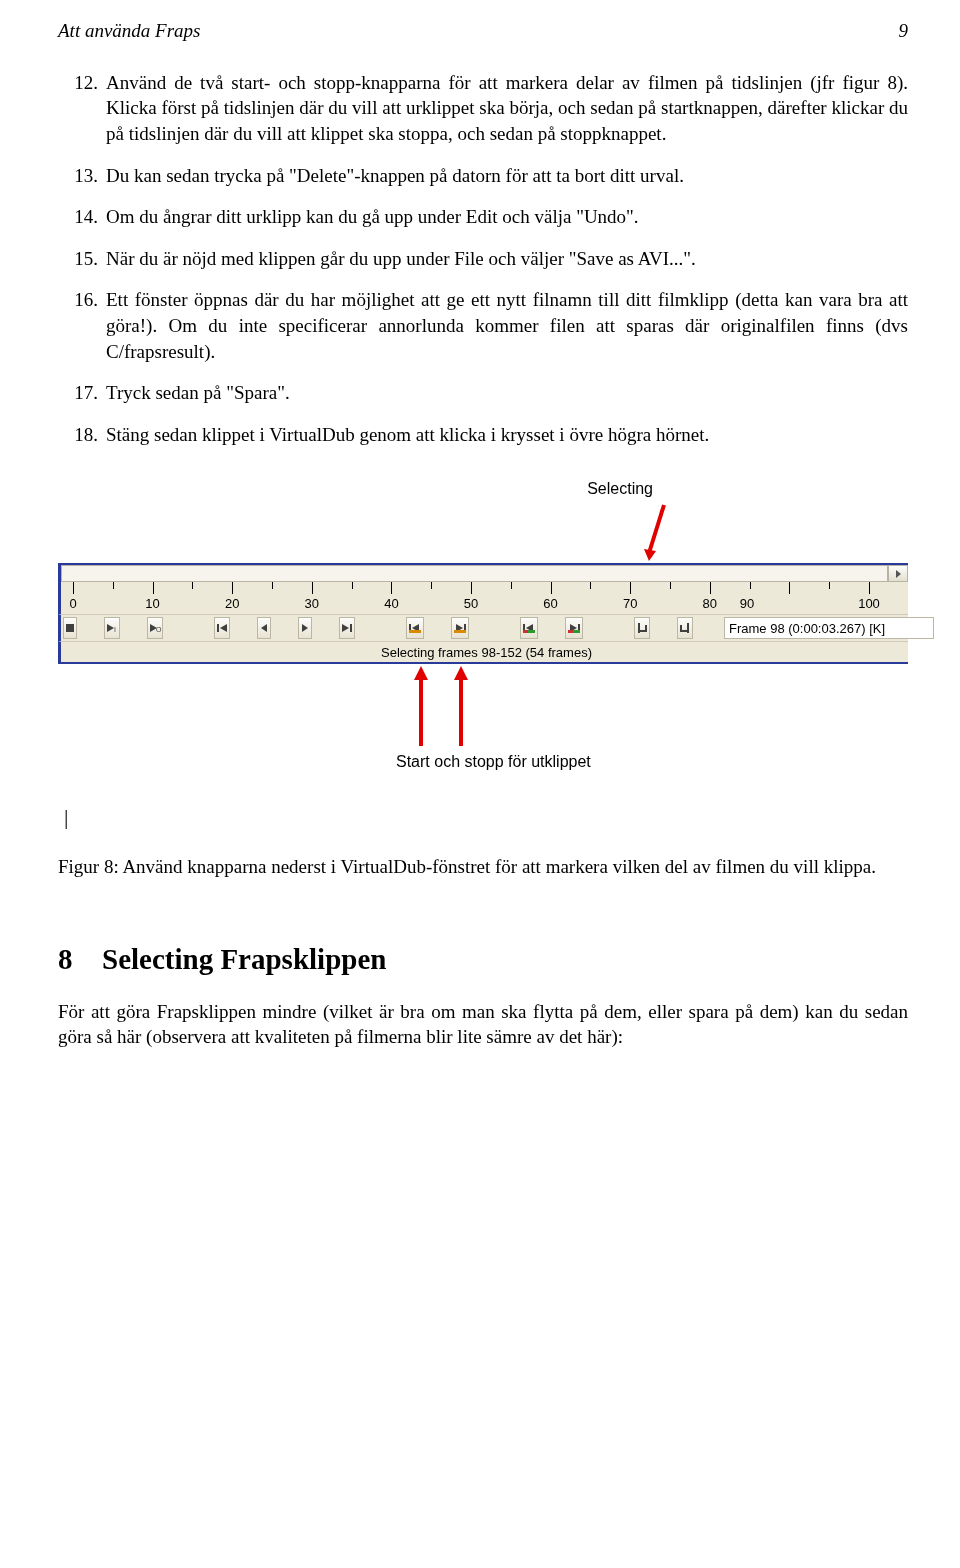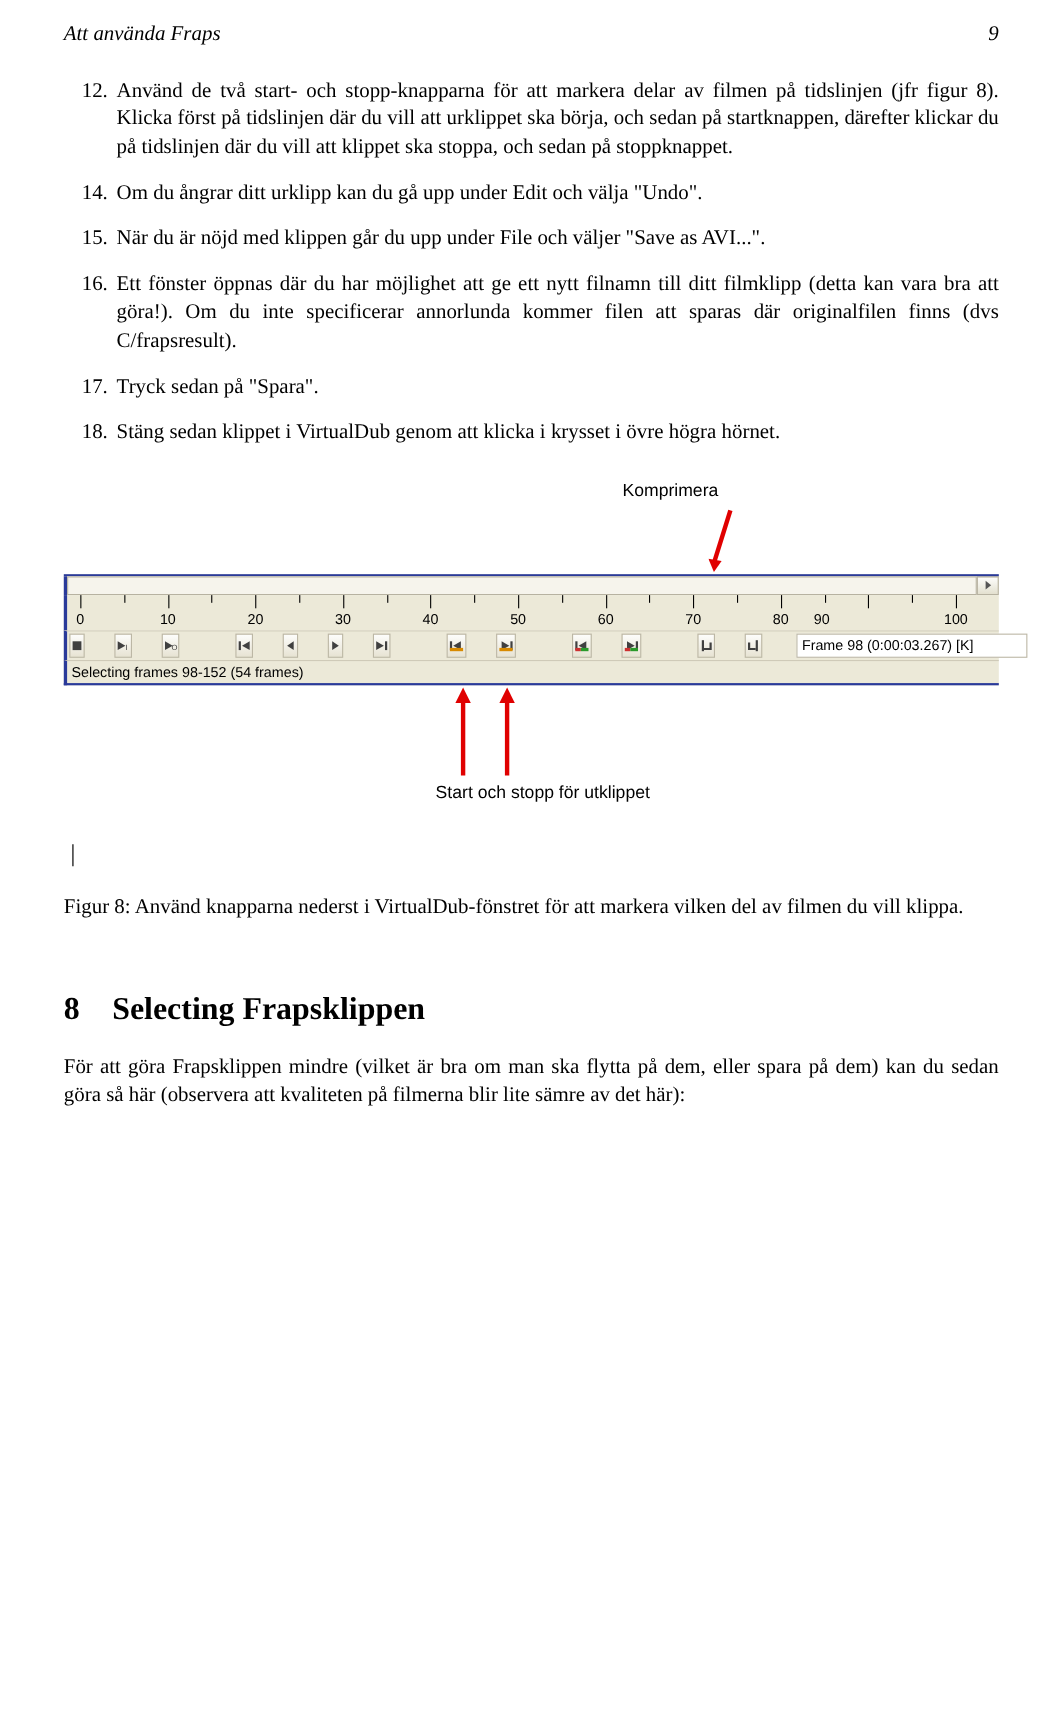--- a/index.html
+++ b/index.html
@@ -145,20 +145,21 @@
     display:flex;
     align-items:center;
     height: 20px;
     background: #ece9d8;
     border-left: 3px solid #2a3a9a;
     border-top: 1px solid #cfcab8;
     border-bottom: 2px solid #2a3a9a;
     font-family: Arial, Helvetica, sans-serif;
     font-size: 13px;
     padding-left: 4px;
+    justify-content: center;
   }
 
   .arrow-bottom-wrap {
     position: relative;
     height: 92px;
   }
   .arrow-bottom-wrap svg { position:absolute; }
   .annot-bottom {
     position: absolute;
     font-family: Arial, Helvetica, sans-serif;
@@ -201,20 +202,24 @@
   <span>Att använda Fraps</span>
   <span>9</span>
 </div>
 
 <div class="ol-wrap">
   <div class="ol-item">
     <div class="ol-num">12.</div>
     <div class="ol-body">Använd de två start- och stopp-knapparna för att markera delar av filmen på tidslinjen (jfr figur 8). Klicka först på tidslinjen där du vill att urklippet ska börja, och sedan på startknappen, därefter klickar du på tidslinjen där du vill att klippet ska stoppa, och sedan på stoppknappet.</div>
   </div>
   <div class="ol-item">
+    <div class="ol-num">13.</div>
+    <div class="ol-body">Du kan sedan trycka på "Delete"-knappen på datorn för att ta bort ditt urval.</div>
+  </div>
+  <div class="ol-item">
     <div class="ol-num">14.</div>
     <div class="ol-body">Om du ångrar ditt urklipp kan du gå upp under Edit och välja "Undo".</div>
   </div>
   <div class="ol-item">
     <div class="ol-num">15.</div>
     <div class="ol-body">När du är nöjd med klippen går du upp under File och väljer "Save as AVI...".</div>
   </div>
   <div class="ol-item">
     <div class="ol-num">16.</div>
     <div class="ol-body">Ett fönster öppnas där du har möjlighet att ge ett nytt filnamn till ditt filmklipp (detta kan vara bra att göra!). Om du inte specificerar annorlunda kommer filen att sparas där originalfilen finns (dvs C/frapsresult).</div>
@@ -224,21 +229,21 @@
     <div class="ol-body">Tryck sedan på "Spara".</div>
   </div>
   <div class="ol-item">
     <div class="ol-num">18.</div>
     <div class="ol-body">Stäng sedan klippet i VirtualDub genom att klicka i krysset i övre högra hörnet.</div>
   </div>
 </div>
 
 <div class="figure">
 
-  <div class="annot-top">Komprimera</div>
+  <div class="annot-top">Selecting</div>
   <div class="arrow-top-wrap">
     <svg width="40" height="60" viewBox="0 0 40 60">
       <line x1="20" y1="2" x2="5" y2="50" stroke="#e00000" stroke-width="4"></line>
       <polygon points="5,58 0,46 12,48" fill="#e00000"></polygon>
     </svg>
   </div>
 
   <div class="scrollbar-row">
     <div class="sb-left-edge"></div>
     <div class="sb-track"></div>

